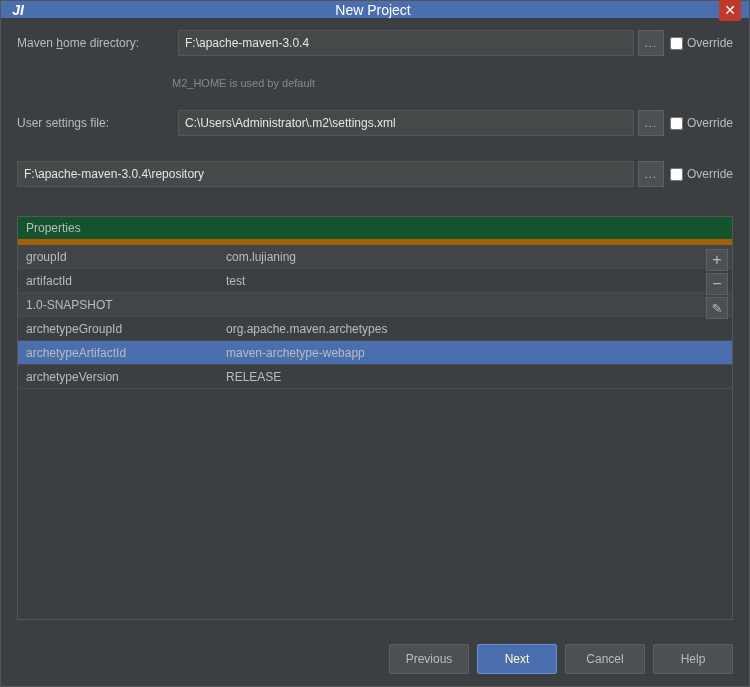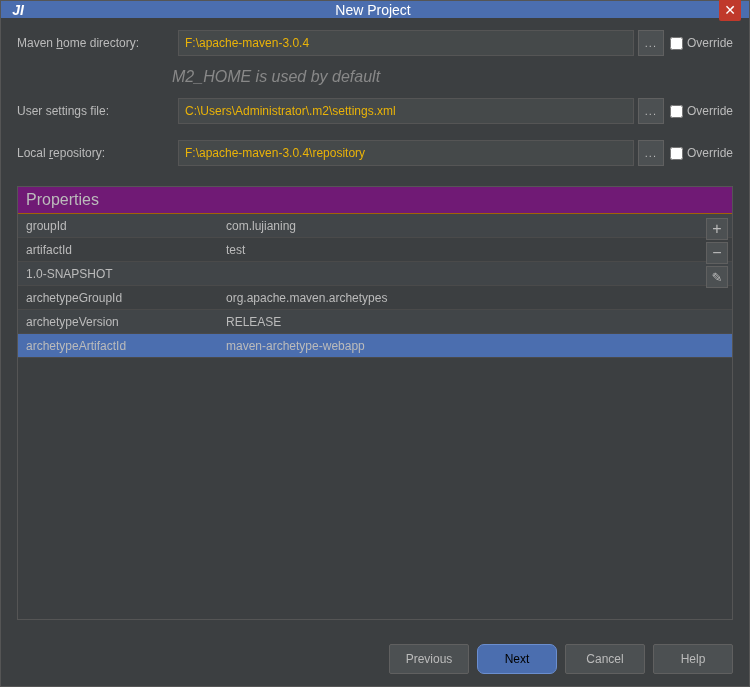--- a/index.html
+++ b/index.html
@@ -69,21 +69,21 @@
       align-items: center;
       justify-content: center;
       border-radius: 2px;
     }
 
     .content {
       flex: 1;
       padding: 12px 16px;
       display: flex;
       flex-direction: column;
-      gap: 8px;
+      gap: 17px;
     }
 
     .form-row {
       display: flex;
       align-items: center;
       margin-bottom: 8px;
       gap: 6px;
     }
     .form-label {
       width: 155px;
@@ -97,21 +97,21 @@
     .form-input-wrapper {
       flex: 1;
       display: flex;
       align-items: center;
       gap: 4px;
     }
     .form-input {
       flex: 1;
       background: #45494a;
       border: 1px solid #555;
-      color: #eab308;
+      color: #e5e5e5;
       padding: 3px 6px;
       font-size: 12px;
       height: 26px;
       outline: none;
     }
     .browse-btn {
       background: #4c5052;
       border: 1px solid #606060;
       color: #bbbbbb;
       padding: 2px 6px;
@@ -133,40 +133,39 @@
       cursor: pointer;
     }
     .override-label {
       color: #bbbbbb;
       font-size: 12px;
     }
     .hint-row {
       margin-left: 155px;
       margin-top: -4px;
       margin-bottom: 4px;
-      font-size: 16px;
+      font-size: 11px;
       color: #888;
-      font-style: italic;
     }
 
     .properties-section {
       flex: 1;
       border: 1px solid #555;
       background: #3c3f41;
       margin-top: 4px;
       display: flex;
       flex-direction: column;
       overflow: hidden;
     }
     .properties-header {
-      background: #701a75;
+      background: #14532d;
       padding: 4px 8px;
-      font-size: 16px;
-      color: #bbbbbb;
-      border-bottom: 1px solid #a16207;
+      font-size: 12px;
+      color: #bbbbbb;
+      border-bottom: 6px solid #a16207;
     }
     .properties-table {
       flex: 1;
       overflow: auto;
       position: relative;
     }
     .prop-row {
       display: flex;
       align-items: center;
       height: 24px;
@@ -226,22 +225,21 @@
       background: #4c5052;
       border: 1px solid #606060;
       color: #bbbbbb;
       font-size: 12px;
       cursor: pointer;
       border-radius: 2px;
     }
     .footer-btn.primary {
       background: #4b6eaf;
       border-color: #6b8ecf;
-      color: #000000;
-      border-radius: 7px;
+      color: #fef9c3;
     }
   </style>
 </head>
 <body>
 
 <div class="dialog">
 
   <div class="title-bar">
     <div class="title-bar-left">
       <div class="title-bar-icon">
@@ -273,21 +271,20 @@
         <input class="form-input" type="text" value="C:\Users\Administrator\.m2\settings.xml" style="">
         <button class="browse-btn">...</button>
       </div>
       <div class="override-wrapper">
         <input type="checkbox" class="override-checkbox" style="">
         <span class="override-label">Override</span>
       </div>
     </div>
 
     <div class="form-row">
-      <label class="form-label">Local <span>r</span>epository:</label>
       <div class="form-input-wrapper">
         <input class="form-input" type="text" value="F:\apache-maven-3.0.4\repository" style="">
         <button class="browse-btn">...</button>
       </div>
       <div class="override-wrapper">
         <input type="checkbox" class="override-checkbox" style="">
         <span class="override-label">Override</span>
       </div>
     </div>
 
@@ -304,27 +301,27 @@
       <span class="prop-key">artifactId</span>
       <span class="prop-value">test</span>
     </div>
             <div class="prop-row">
       <span class="prop-value">1.0-SNAPSHOT</span>
     </div>
             <div class="prop-row">
       <span class="prop-key">archetypeGroupId</span>
       <span class="prop-value">org.apache.maven.archetypes</span>
     </div>
-            <div class="prop-row">
-      <span class="prop-key">archetypeVersion</span>
-      <span class="prop-value">RELEASE</span>
-    </div>
             <div class="prop-row selected">
       <span class="prop-key">archetypeArtifactId</span>
       <span class="prop-value">maven-archetype-webapp</span>
+    </div>
+            <div class="prop-row">
+      <span class="prop-key">archetypeVersion</span>
+      <span class="prop-value">RELEASE</span>
     </div>
           </div>
         <div class="prop-actions">
           <button class="prop-action-btn">+</button>
           <button class="prop-action-btn">−</button>
           <button class="prop-action-btn edit">✎</button>
         </div>
       </div>
     </div>
 

